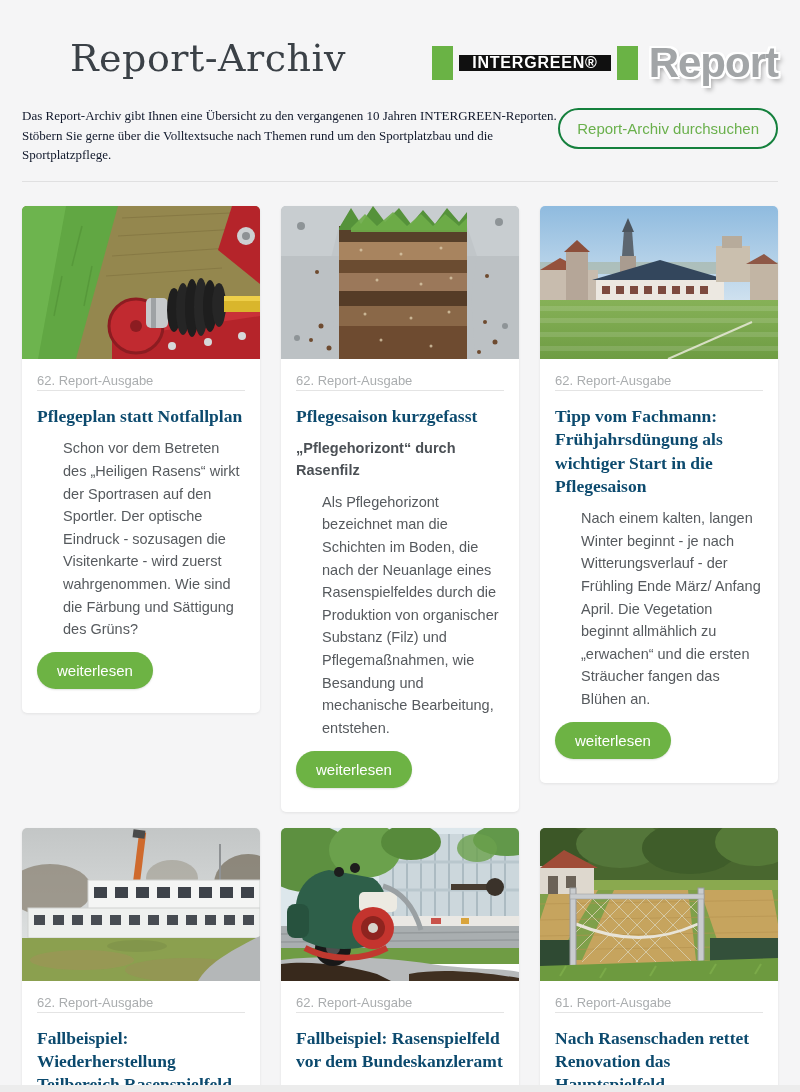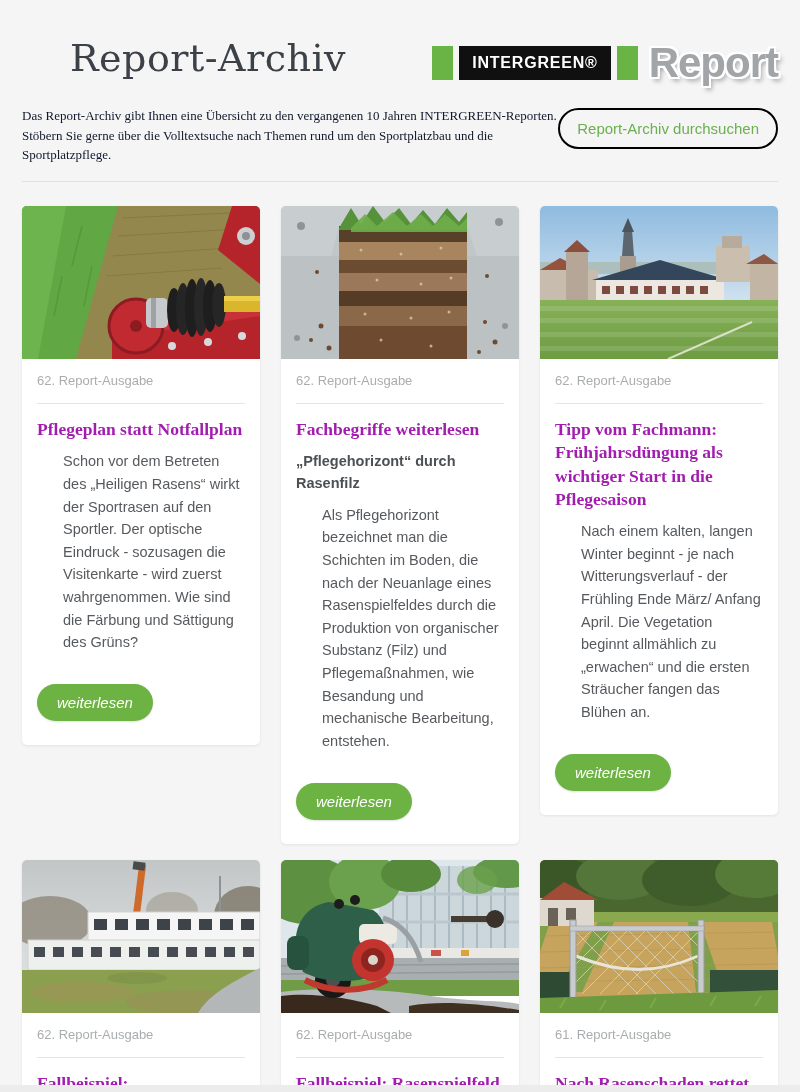--- a/index.html
+++ b/index.html
@@ -16,79 +16,79 @@
   
   .header { display:flex; justify-content:space-between; align-items:flex-start;margin-left:48px; }
   .page-title {
     font-family:"DejaVu Serif", serif;
     font-size:38px; font-weight:500; color:#3b4147; letter-spacing:.5px;
   }
   .logo { display:flex; align-items:center; gap:6px; margin-top:8px; }
   .logo-square { width:21px; height:34px; background:#6ab345; }
   .logo-box {
     background:#101010; color:#fff; font-size:16px; font-weight:bold;
-    letter-spacing:.8px; height:34px; padding:0 13px; display:flex; align-items:center;
+    letter-spacing:.8px; height:16px; padding:0 13px; display:flex; align-items:center;
   }
   .logo-report {
     font-size:42px; font-weight:bold; color:#a2a5a7; letter-spacing:-1px; line-height:.9;
     margin-left:5px;
     text-shadow:-2px -2px 0 #fff, 2px -2px 0 #fff, -2px 2px 0 #fff, 2px 2px 0 #fff,
                 0 2px 0 #fff, 0 -2px 0 #fff, 2px 0 0 #fff, -2px 0 0 #fff,
                 3px 4px 5px rgba(0,0,0,.35);
   }
 
   
   .intro { display:flex; justify-content:space-between; align-items:flex-start; margin-top:24px; }
   .intro-text {
     font-family:Liberation Serif, serif;
     font-size:13px; line-height:1.52; color:#0f172a; width:600px;
   }
   .search-button {
     font-family:"Liberation Sans", sans-serif;
     font-size:15px; color:#6ab04c; background:transparent;
-    border:2px solid #000000; border-radius:24px;
+    border:2px solid #15803d; border-radius:24px;
     padding:10px 17px; margin-top:2px; white-space:nowrap; cursor:pointer;
   }
 
   .divider { border:none; border-top:1px solid #e0e0e1; margin-top:16px; }
 
   
   .grid {
     display:grid; grid-template-columns:repeat(3, 1fr);
     gap:16px 21px; margin-top:24px; align-items:start;
   }
   .card {
     background:#fff; border-radius:5px; overflow:hidden;
     box-shadow:0 1px 3px rgba(0,0,0,.08);
   }
   .card-figure { display:block; cursor:pointer; }
   .card-img { display:block; width:100%; height:153px; }
   .card-body { padding:14px 15px 24px; }
   .issue-label {
     font-size:13px; color:#aaadaf;
-    padding-bottom:15px; border-bottom:1px solid #e4e4e4;
+    padding-bottom:2px; border-bottom:1px solid #e4e4e4;
   }
   .card-title {
     font-family:"Liberation Serif", serif;
-    font-size:17.5px; font-weight:600; color:#a21caf; line-height:1.33;
+    font-size:17.5px; font-weight:600; color:#0c4a6e; line-height:1.33;
     margin-top:14px; cursor:pointer;
   }
   .card-subtitle {
     font-size:14.5px; font-weight:bold; color:#4b5055; line-height:1.5; margin-top:10px;
   }
   .card-subtitle:empty { display:none; }
   .card-text {
     font-size:14.5px; color:#565a5e; line-height:1.56; margin-top:9px;
     hyphens:auto;margin-left:26px; -webkit-hyphens:auto;
   }
   .read-more {
-    display:inline-block; margin-top:30px;
+    display:inline-block; margin-top:11px;
     background:#6db344; color:#fff; font-family:"Liberation Sans", sans-serif;
     font-size:15px; border:none; border-radius:21px; padding:10px 20px;
-    cursor:pointer; box-shadow:0 1px 2px rgba(0,0,0,.12);font-style:italic;
+    cursor:pointer; box-shadow:0 1px 2px rgba(0,0,0,.12);
   }
   .footer-strip { position:absolute; left:0; bottom:0; width:100%; height:7px; background:#ececec; }
 </style>
 </head>
 <body>
 
 <div class="content">
 
   <header class="header">
     <h1 class="page-title">Report-Archiv</h1>
@@ -199,21 +199,21 @@
             <circle cx="204" cy="116" r="2"></circle>
               <circle cx="214" cy="136" r="2.5"></circle>
               <circle cx="198" cy="146" r="2"></circle>
             <circle cx="36" cy="66" r="2"></circle>
               <circle cx="206" cy="70" r="2"></circle>
           </g>
         </svg>
       </figure>
       <div class="card-body">
         <div class="issue-label">62. Report-Ausgabe</div>
-        <h2 class="card-title">Fachbegriffe weiterlesen</h2>
+        <h2 class="card-title">Pflegesaison kurzgefasst</h2>
         <div class="card-subtitle">„Pflegehorizont“ durch Rasenfilz</div>
         <p class="card-text">Als Pflegehorizont bezeichnet man die Schichten im Boden, die nach der Neuanlage eines Rasenspielfeldes durch die Produktion von organischer Substanz (Filz) und Pflegemaßnahmen, wie Besandung und mechanische Bearbeitung, entstehen.</p>
         <button class="read-more">weiterlesen</button>
       </div>
     </article>
 
     <article class="card">
       <figure class="card-figure">
         <svg class="card-img" viewBox="0 0 238 153" preserveAspectRatio="none">
           <defs>

